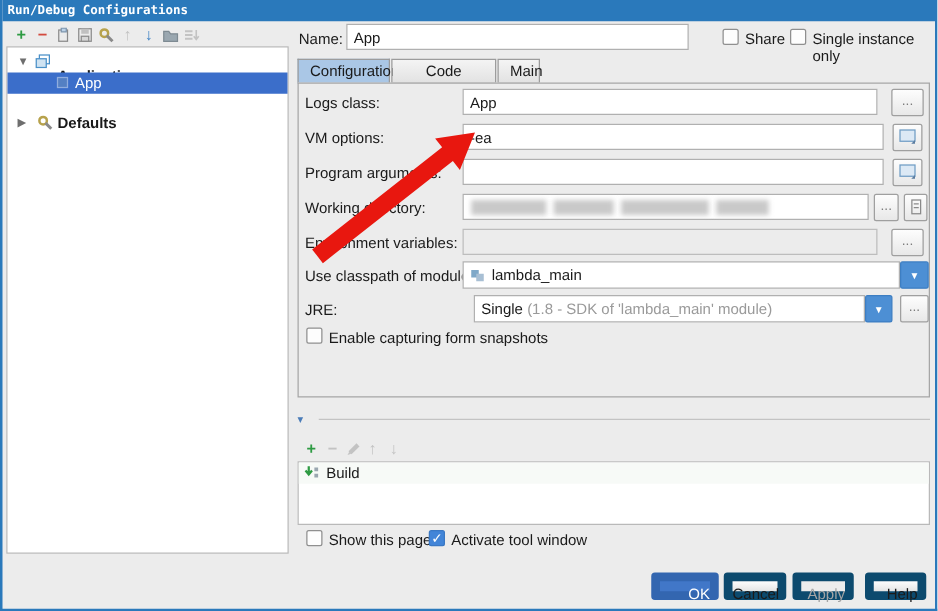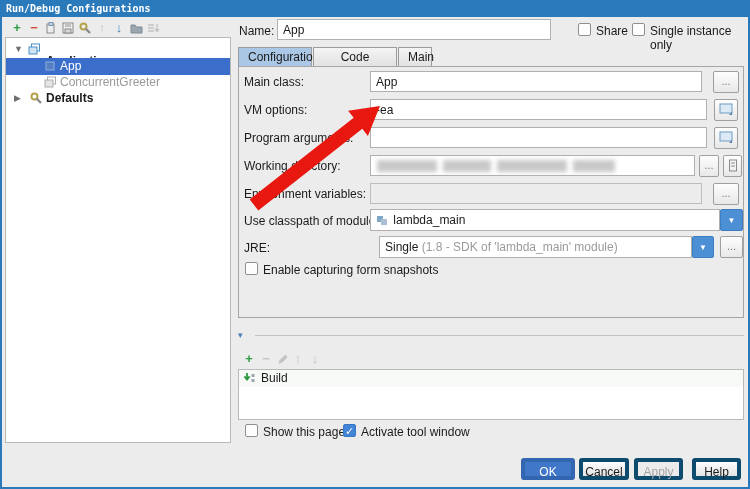--- a/index.html
+++ b/index.html
@@ -52,22 +52,22 @@
   .dis-field { background:#ececec; border:1px solid #bdbdbd; }
   .redact { position:absolute; top:4px; height:12px; background:#c9c9c9; filter:blur(2px); }
 
   
   .bl-header { position:absolute; left:236px; top:330px; width:506px; display:flex; align-items:center; }
   .bl-header .line { flex:1; height:1px; background:#c3c3c3; margin-left:8px; }
   .bl-list { position:absolute; left:236px; top:369px; width:506px; height:51px;
              background:#ffffff; border:1px solid #b9b9b9; }
 
   
-  .btn { position:absolute; top:458px; height:22px; border:4px solid #0c4a6e; border-radius:3px;
-         background:linear-gradient(#fdfdfd,#e4e4e4); text-align:center; line-height:20px; font-size:12px; }
+  .btn { position:absolute; top:458px; height:22px; border:7px solid #0c4a6e; border-radius:3px;
+         background:linear-gradient(#fdfdfd,#e4e4e4); text-align:right; line-height:20px; font-size:12px; }
   .btn.primary { background:#4177c8; border-color:#3366b0; color:#ffffff; }
   .btn.disabled { color:#a5a5a5; background:#ececec; }
 
   .arrow-svg { position:absolute; left:0; top:0; pointer-events:none; z-index:50; }
 </style>
 </head>
 <body>
 
 <div class="dialog">
 
@@ -124,29 +124,20 @@
       <span class="tlabel bold" style="left:40px;margin-top:12px;">Application</span>
     </div>
     <div class="tree-row row-sel" style="top:20px;">
       <span class="ticon" style="left:38px;">
         <svg width="12" height="12">
             <rect x="2" y="2" width="8" height="8" fill="#6a8fbe" opacity="0.55" stroke="#d7e2f0"></rect>
           </svg>
       </span>
       <span class="tlabel" style="left:54px;">App</span>
     </div>
-    <div class="tree-row" style="top:36px;">
-      <span class="ticon" style="left:38px;">
-        <svg width="13" height="12">
-            <rect x="3.5" y="1" width="8" height="7" fill="none" stroke="#adadad"></rect>
-            <rect x="1" y="4" width="8" height="7" fill="#e4e4e4" stroke="#adadad"></rect>
-          </svg>
-      </span>
-      <span class="tlabel gray-text" style="left:54px;">ConcurrentGreeter</span>
-    </div>
     <div class="tree-row" style="top:52px;">
       <span class="arrow" style="left:8px;">▶</span>
       <span class="ticon" style="left:24px;">
         <svg width="13" height="13">
             <circle cx="4.5" cy="4.5" r="3" fill="none" stroke="#b7a24c" stroke-width="2"></circle>
             <line x1="6.5" y1="6.5" x2="11" y2="11" stroke="#8a8a8a" stroke-width="2.4"></line>
           </svg>
       </span>
       <span class="tlabel bold" style="left:40px;">Defaults</span>
     </div>
@@ -157,21 +148,21 @@
   <span class="cb" style="left:576px;top:23px;"></span>
   <span class="label" style="left:594px;top:24px;">Share</span>
   <span class="cb" style="left:630px;top:23px;"></span>
   <span class="label" style="left:648px;top:24px;">Single instance only</span>
 
   <div class="tab sel" style="left:236px;width:74px;">Configuration</div>
   <div class="tab" style="left:311px;width:84px;">Code Coverage</div>
   <div class="tab" style="left:396px;width:34px;">Main</div>
   <div class="tab-panel"></div>
 
-  <span class="label" style="left:242px;top:75px;">Main class:</span>
+  <span class="label" style="left:242px;top:75px;">Logs class:</span>
   <input class="field" style="left: 368px; top: 71px; width: 332px;" value="App">
   <div class="mini-btn" style="left:711px;top:71px;width:26px;">...</div>
 
   <span class="label" style="left:242px;top:103px;">VM options:</span>
   <input class="field" style="left: 368px; top: 99px; width: 337px;" value="-ea">
   <div class="mini-btn" style="left:712px;top:99px;width:24px;">
     <svg width="14" height="14" style="margin-top:3px;">
         <rect x="1" y="1" width="12" height="9" fill="#dcE9f5" stroke="#6f9cc4"></rect>
         <path d="M10 12 l3 0 l0 -3 z" fill="#5b7da0"></path>
       </svg>

